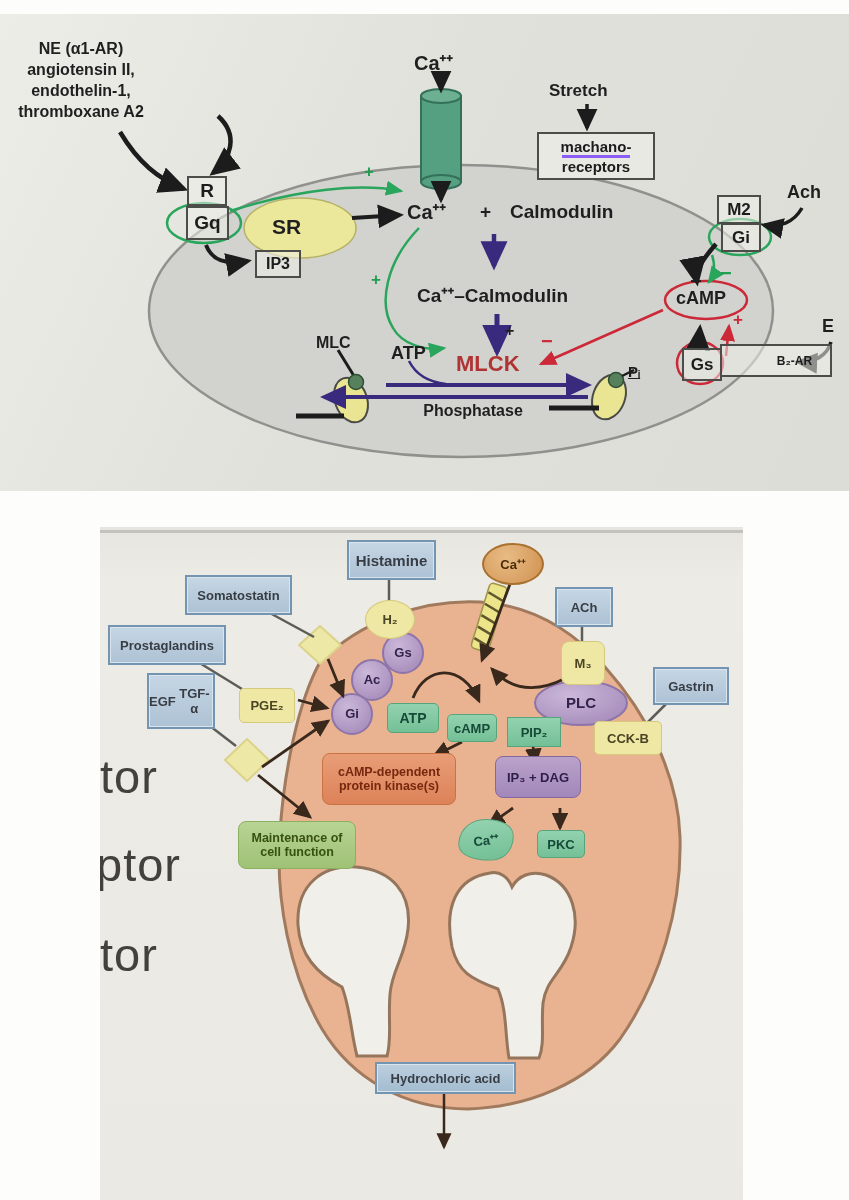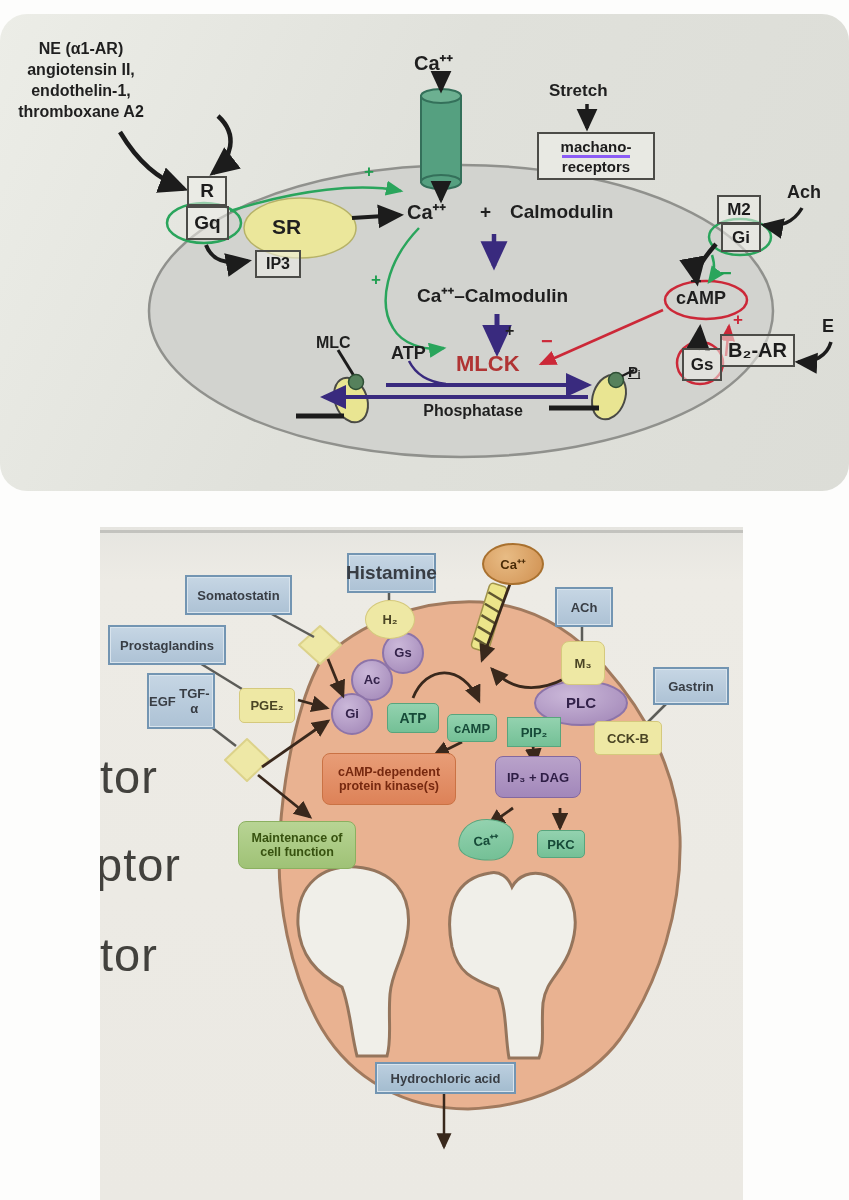--- a/index.html
+++ b/index.html
@@ -1,20 +1,20 @@
 <!DOCTYPE html>
 <html><head>
 <meta charset="utf-8">
 <style>
   html,body{margin:0;padding:0;background:#fff;}
   #stage{position:relative;width:849px;height:1200px;background:#fdfdfc;overflow:hidden;
          font-family:"Liberation Sans",sans-serif;}
   .photo{position:absolute;}
   #top-photo{left:0;top:14px;width:849px;height:477px;
-     background:linear-gradient(115deg,#ecede7 0%,#e0e1db 45%,#dcddd7 100%);border-radius:27px;}
+     background:linear-gradient(115deg,#ecede7 0%,#e0e1db 45%,#dcddd7 100%);}
   #bottom-photo{left:100px;top:527px;width:643px;height:673px;
      background:linear-gradient(180deg,#e6e5e0 0%,#edebe5 8%,#ebe9e3 100%);
      overflow:hidden;}
   #bottom-photo .topline{position:absolute;left:0;top:3px;width:100%;height:3px;background:#b3b3af;opacity:.7;}
   svg{position:absolute;left:0;top:0;}
   .lab{position:absolute;font-weight:bold;color:#1f1f1f;white-space:nowrap;line-height:1.1;}
   .ctr{display:flex;align-items:center;justify-content:center;text-align:center;white-space:normal;}
   .kbox{position:absolute;border:2px solid #4c4c48;background:rgba(238,239,233,.55);
         color:#1c1c1c;font-weight:bold;display:flex;align-items:center;justify-content:center;}
   .green{color:#1f9e50;}
@@ -144,21 +144,21 @@
     <div class="lab" style="left:391px;top:330px;font-size:18px;">ATP</div>
     <div class="lab" style="left:456px;top:338px;font-size:22px;color:#b03434;">MLCK</div>
     <div class="lab ctr" style="left:408px;top:388px;width:130px;font-size:16px;">Phosphatase</div>
     <div class="lab" style="left:628px;top:350px;font-size:15px;text-decoration:underline;">Pᵢ</div>
 
     <div class="kbox" style="left:717px;top:181px;width:40px;height:25px;font-size:17px;">M2</div>
     <div class="kbox" style="left:721px;top:209px;width:36px;height:25px;font-size:17px;">Gi</div>
     <div class="lab" style="left:787px;top:169px;font-size:18px;">Ach</div>
     <div class="lab" style="left:676px;top:275px;font-size:18px;">cAMP</div>
     <div class="kbox" style="left:682px;top:334px;width:36px;height:29px;font-size:17px;">Gs</div>
-    <div class="kbox" style="left:720px;top:320px;width:71px;height:29px;font-size:20px;">B₂-AR</div>
+    <div class="kbox" style="left:720px;top:330px;width:71px;height:29px;font-size:12px;padding-left:37px;">B₂-AR</div>
     <div class="lab" style="left:822px;top:303px;font-size:18px;">E</div>
 
     <div class="lab green" style="left:364px;top:149px;font-size:17px;">+</div>
     <div class="lab green" style="left:371px;top:257px;font-size:17px;">+</div>
     <div class="lab green" style="left:720px;top:248px;font-size:20px;">−</div>
     <div class="lab" style="left:690px;top:256px;font-size:20px;">−</div>
     <div class="lab red" style="left:541px;top:316px;font-size:20px;">−</div>
     <div class="lab red" style="left:733px;top:297px;font-size:17px;">+</div>
   </div>
 
@@ -230,21 +230,21 @@
         <path d="M410,57 L382,133" marker-end="url(#md)"></path>
         <path d="M466,151 Q421,174 392,142" marker-end="url(#md)"></path>
         <path d="M344,564 L344,620" stroke-width="2.5" marker-end="url(#md)"></path>
       </g>
     </svg>
 
     <div class="sidetxt" style="left:0px;top:222px;">tor</div>
     <div class="sidetxt" style="left:-4px;top:310px;">ptor</div>
     <div class="sidetxt" style="left:0px;top:400px;">tor</div>
 
-    <div class="bbox" style="left:247px;top:13px;width:85px;height:36px;font-size:19px;margin-top:13px;">Histamine</div>
+    <div class="bbox" style="left:247px;top:13px;width:85px;height:36px;font-size:15px;">Histamine</div>
     <div class="bbox" style="left:85px;top:48px;width:103px;height:36px;font-size:13px;">Somatostatin</div>
     <div class="bbox" style="left:8px;top:98px;width:114px;height:36px;font-size:13px;">Prostaglandins</div>
     <div class="bbox" style="left:47px;top:146px;width:64px;height:52px;font-size:13px;flex-direction:row;">
       <div>EGF</div>
       <div>TGF-α</div>
     </div>
     <div class="bbox" style="left:455px;top:60px;width:54px;height:36px;font-size:13px;">ACh</div>
     <div class="bbox" style="left:553px;top:140px;width:72px;height:34px;font-size:13px;">Gastrin</div>
 
     <div style="position:absolute;left:382px;top:16px;width:58px;height:38px;border-radius:50%;

